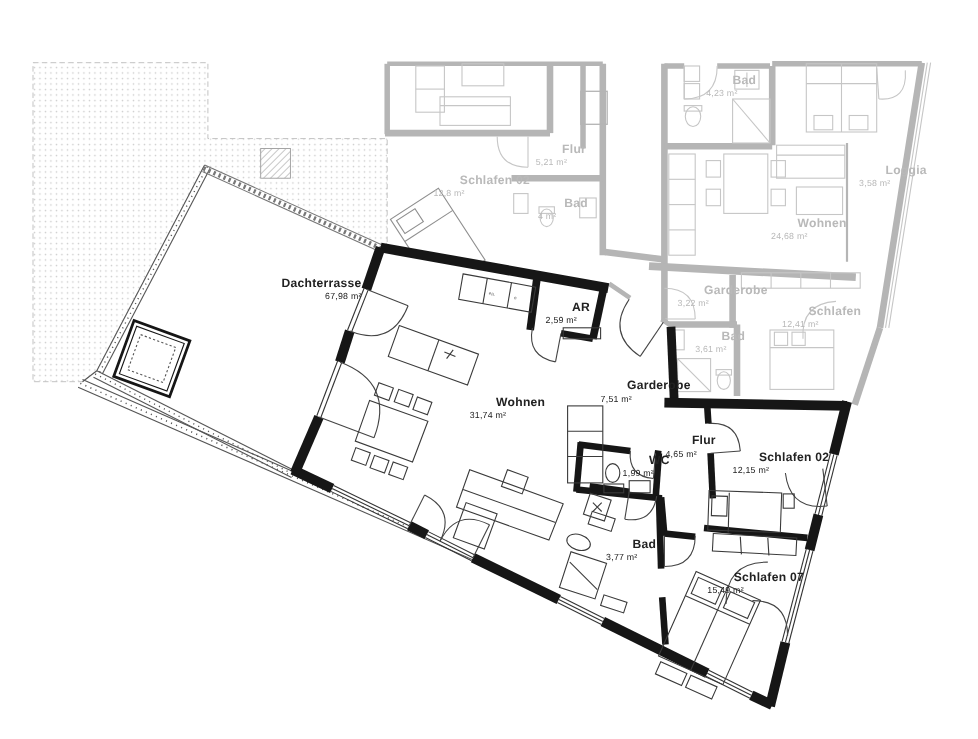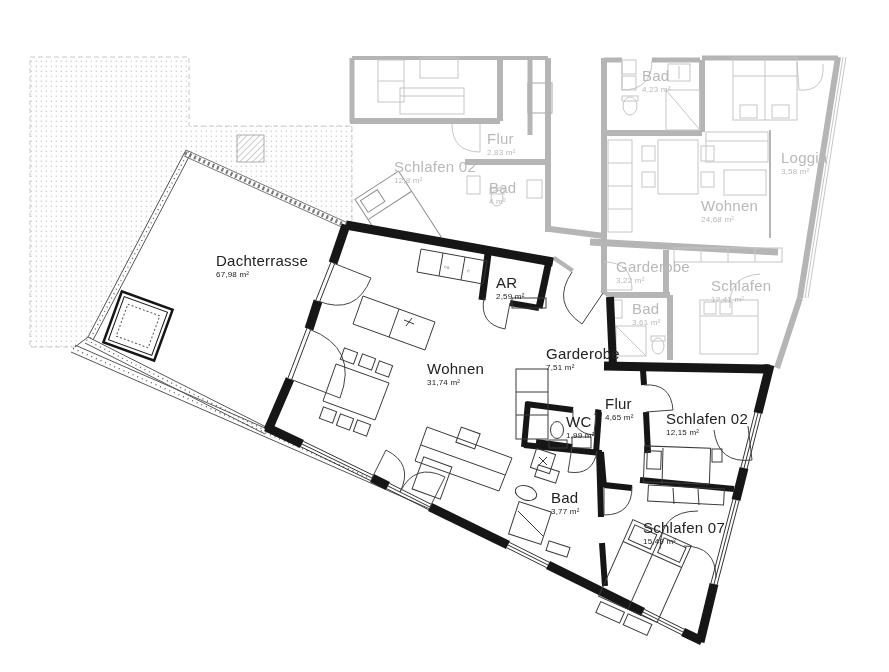--- a/index.html
+++ b/index.html
@@ -1,21 +1,21 @@
 <!DOCTYPE html>
 <html><head>
 <meta charset="utf-8">
 <style>
   html,body{margin:0;padding:0;background:#ffffff;}
   #stage{position:relative;width:889px;height:672px;background:#ffffff;overflow:hidden;
          font-family:"Liberation Sans",sans-serif;}
   #plan-svg{position:absolute;left:0;top:0;}
   #labels{position:absolute;left:0;top:0;width:100%;height:100%;pointer-events:none;}
   .room-label{position:absolute;line-height:1.2;white-space:nowrap;color:#222;}
-  .room-label .name{display:block;font-weight:normal;font-size:15px;letter-spacing:.25px;}
+  .room-label .name{display:block;font-weight:bold;font-size:11px;letter-spacing:.25px;margin-left:24px;}
   .room-label .area{display:block;font-size:8px;letter-spacing:.2px;}
   .room-label.neighbor{color:#b9b9b9;}
 </style>
 </head>
 <body>
 
 <div id="stage">
 
 <svg id="plan-svg" width="889" height="672" viewBox="0 0 889 672" xmlns="http://www.w3.org/2000/svg">
   <defs>
@@ -336,21 +336,21 @@
     </g>
 
     <g font-family="Liberation Sans, sans-serif" font-size="4.5" fill="#777777">
       <text x="444" y="268" transform="rotate(10 444 268)">ea.</text>
       <text x="467" y="272" transform="rotate(10 467 272)">e</text>
     </g>
   </g>
 </svg>
 
 <div id="labels">
-      <div class="room-label" style="left: 216px; top: 252px;">
+      <div class="room-label" style="left: 232px; top: 252px; text-align: right;">
         <span class="name">Dachterrasse</span>
         <span class="area">67,98 m²</span>
       </div>
       <div class="room-label" style="left: 427px; top: 360px;">
         <span class="name">Wohnen</span>
         <span class="area">31,74 m²</span>
       </div>
       <div class="room-label" style="left: 496px; top: 274px;">
         <span class="name">AR</span>
         <span class="area">2,59 m²</span>
@@ -378,21 +378,21 @@
       <div class="room-label" style="left: 643px; top: 519px;">
         <span class="name">Schlafen 07</span>
         <span class="area">15,49 m²</span>
       </div>
       <div class="room-label neighbor" style="left: 394px; top: 158px;">
         <span class="name">Schlafen 02</span>
         <span class="area">12,8 m²</span>
       </div>
       <div class="room-label neighbor" style="left: 487px; top: 130px;">
         <span class="name">Flur</span>
-        <span class="area">2,83 m²</span>
+        <span class="area">5,21 m²</span>
       </div>
       <div class="room-label neighbor" style="left: 489px; top: 179px;">
         <span class="name">Bad</span>
         <span class="area">4 m²</span>
       </div>
       <div class="room-label neighbor" style="left: 642px; top: 67px;">
         <span class="name">Bad</span>
         <span class="area">4,23 m²</span>
       </div>
       <div class="room-label neighbor" style="left: 701px; top: 197px;">

